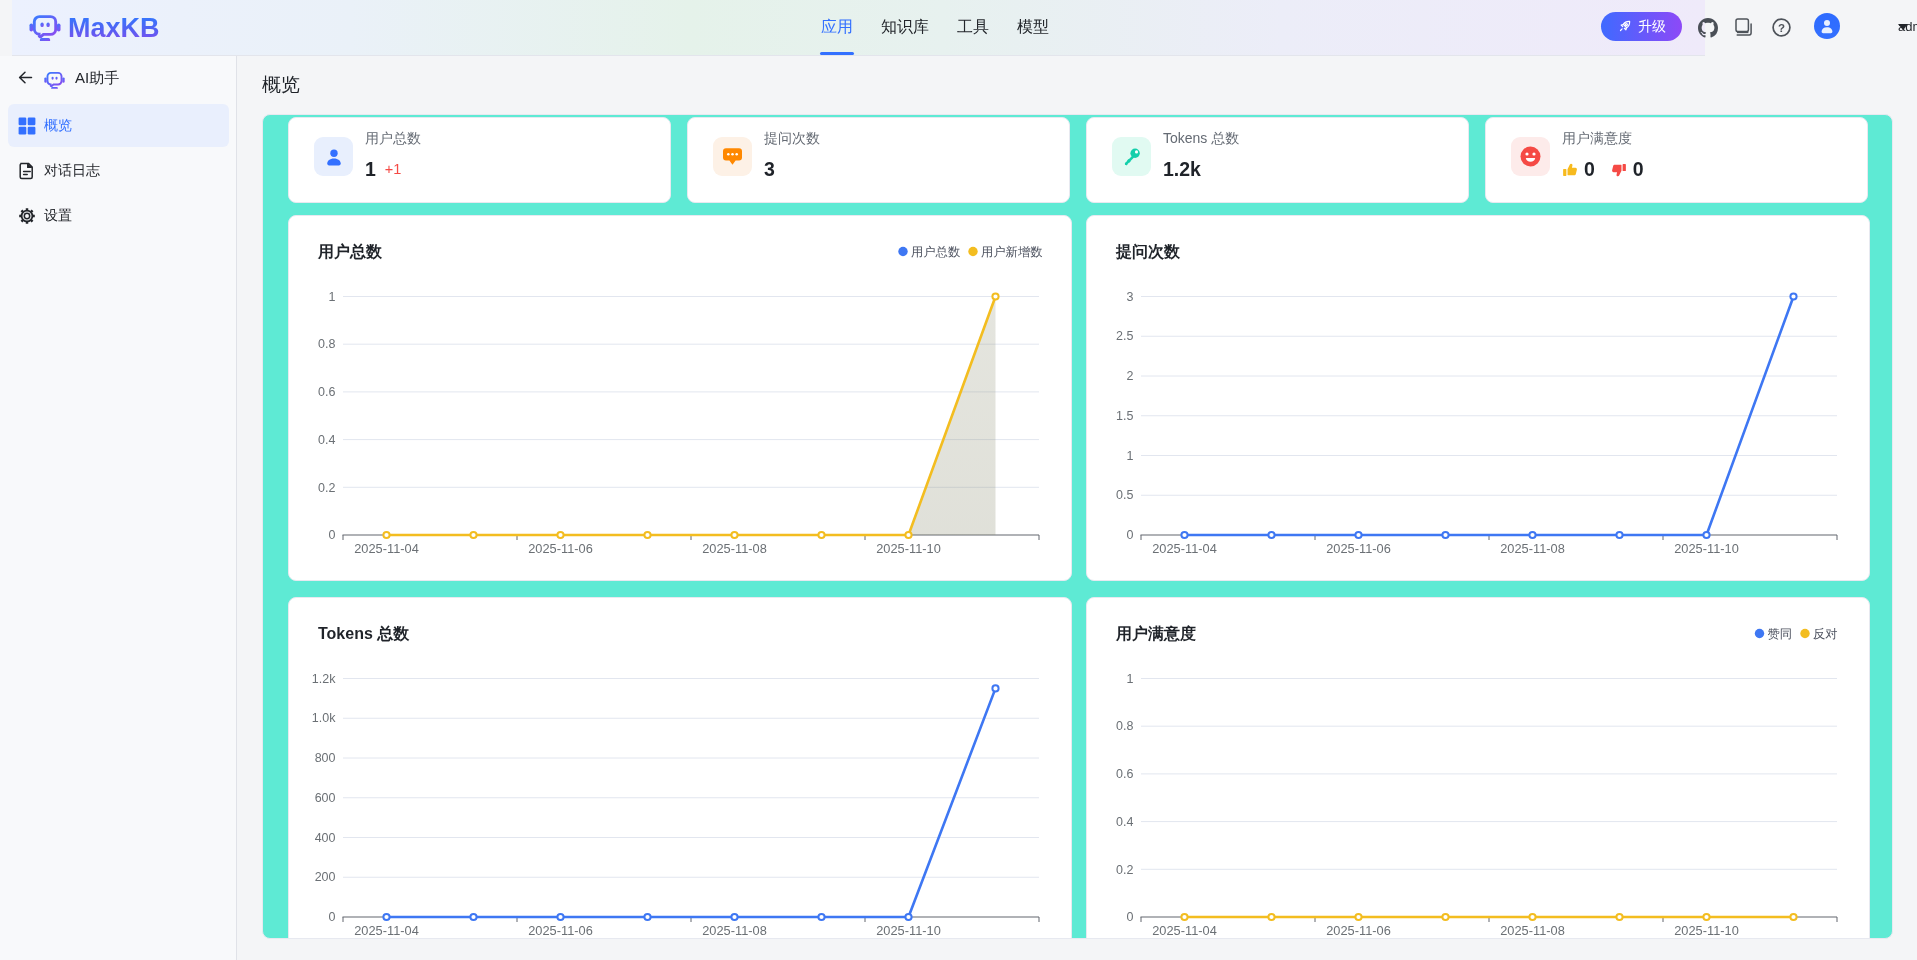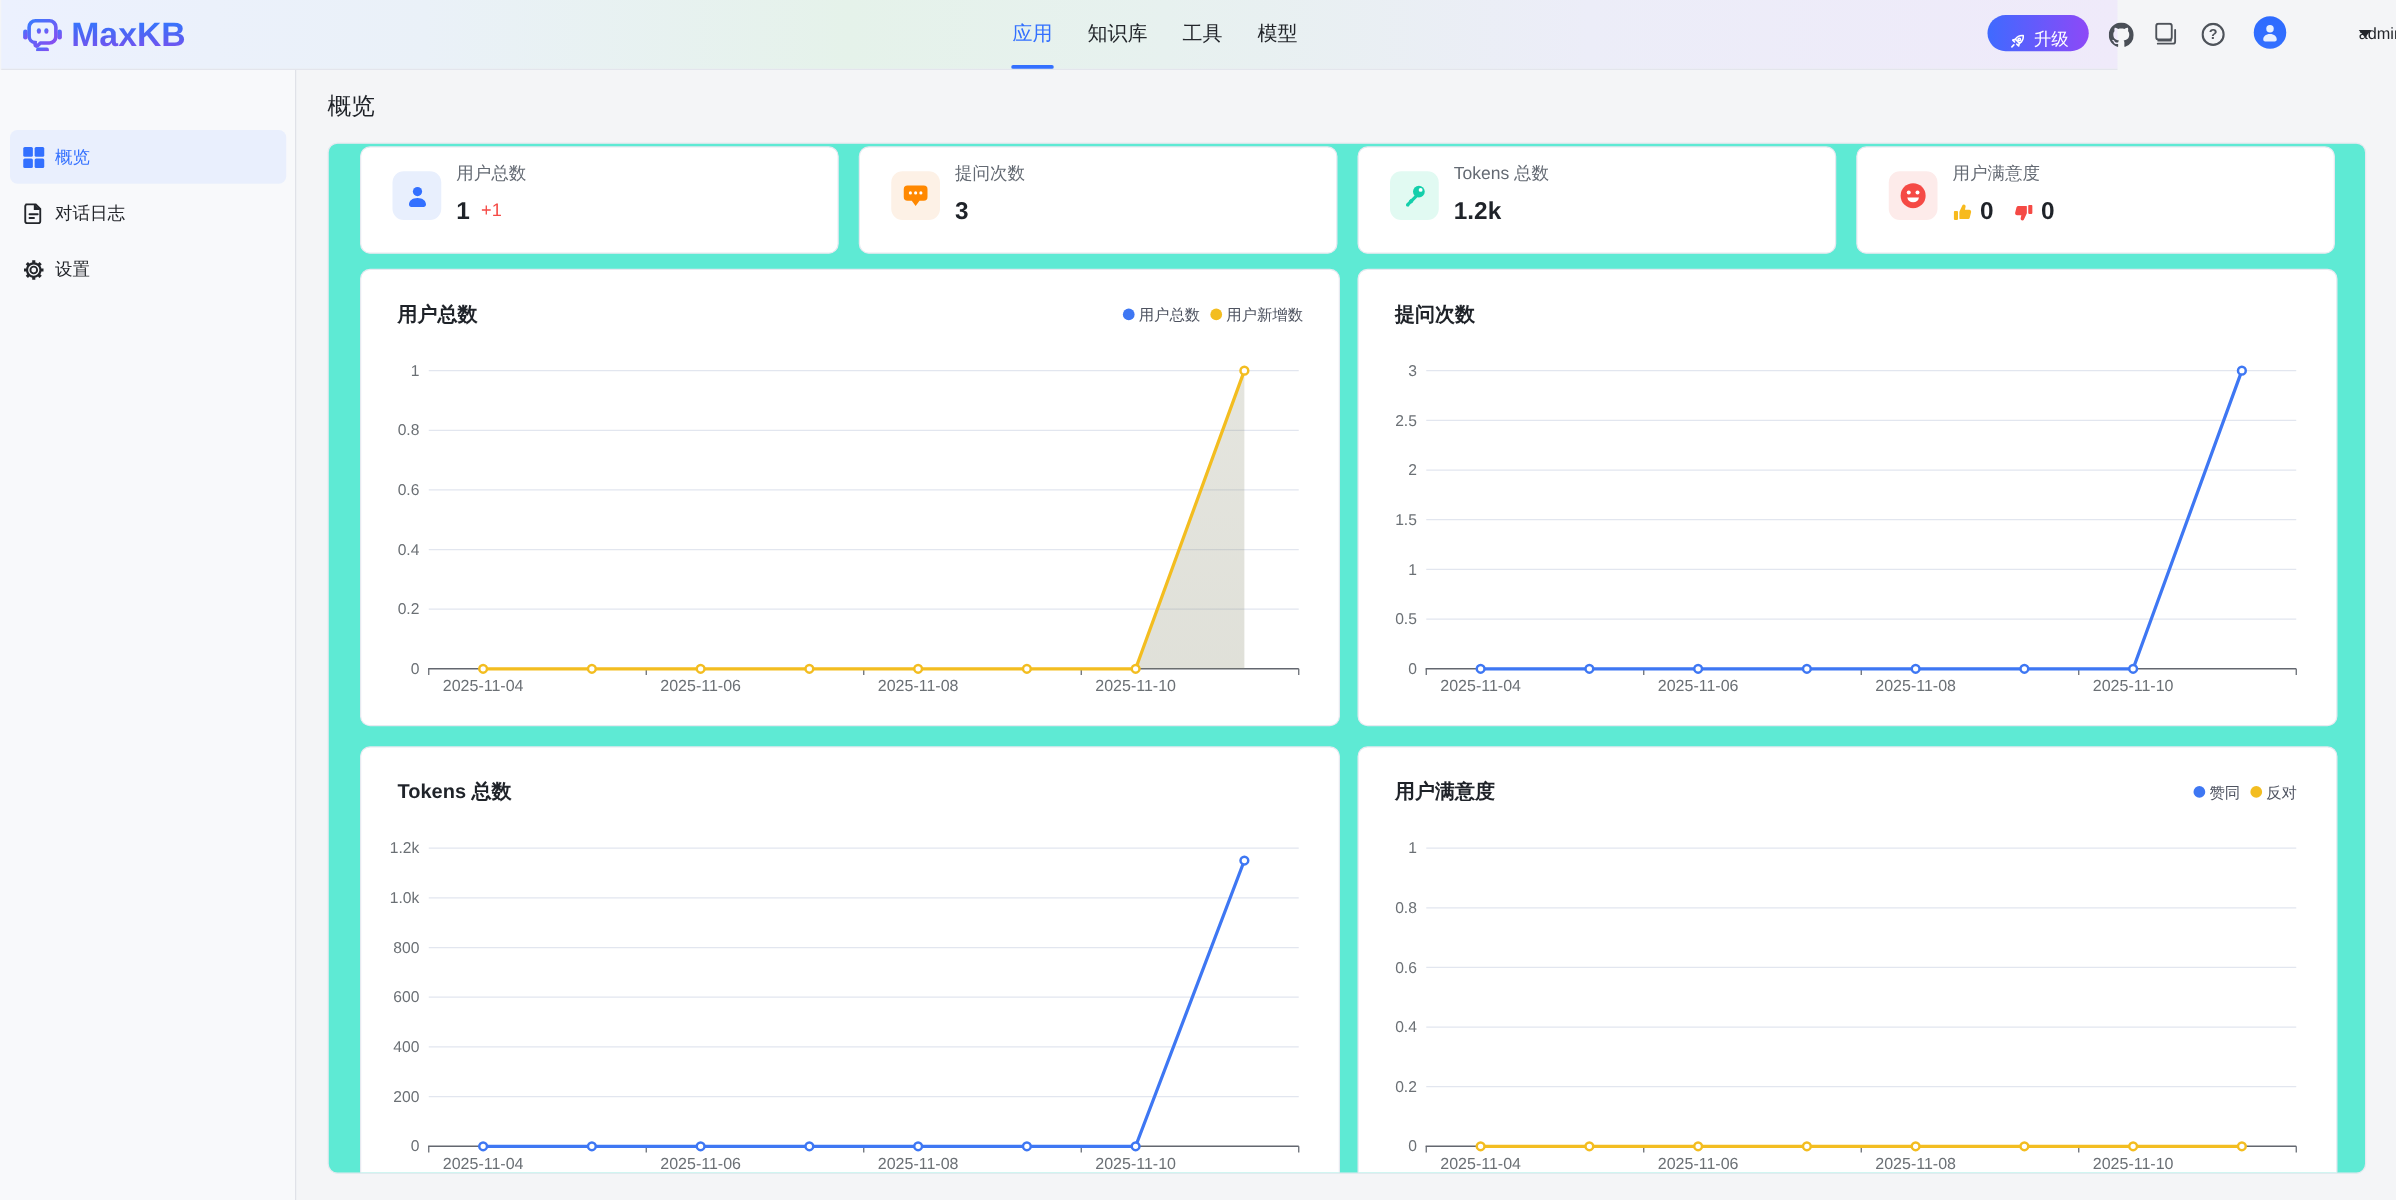--- a/index.html
+++ b/index.html
@@ -1,30 +1,30 @@
 <!DOCTYPE html>
 <html lang="zh"><head>
 <meta charset="utf-8">
 <title>MaxKB</title>
 <style>
 *{margin:0;padding:0;box-sizing:border-box;}
 html,body{width:1917px;height:960px;overflow:hidden;font-family:"Liberation Sans",sans-serif;color:#1f2329;background:#f4f5f7;position:relative;}
-.header{position:absolute;left:1px;top:0;width:1693px;height:56px;
+.header{position:absolute;left:12px;top:0;width:1693px;height:56px;
  background:linear-gradient(90deg,#ecf1fe 0%,#eaf1f8 20%,#e5f2ea 40%,#e7f1ef 55%,#ecedf8 75%,#efeafa 100%);
  border-bottom:1px solid #e3e5ec;}
 .logo{position:absolute;left:17px;top:14px;}
 .logotext{position:absolute;left:56px;top:13px;font-size:27px;font-weight:700;
  background:linear-gradient(180deg,#2e7bff 5%,#5560f2 55%,#8a4bf0 100%);-webkit-background-clip:text;background-clip:text;color:transparent;}
 .nav{position:absolute;left:809px;top:0;height:55px;display:flex;gap:28px;align-items:center;font-size:16px;}
 .nav .it{color:#23262b;}
 .nav .active{color:#3370ff;position:relative;}
 .underline{position:absolute;left:808px;top:52px;width:34px;height:3px;background:#3370ff;border-radius:2px;}
 .upg{position:absolute;left:1589px;top:12px;width:81px;height:29px;border-radius:15px;
  background:linear-gradient(90deg,#3f6aff 0%,#8d49f7 100%);color:#fff;font-size:14px;
- display:flex;align-items:flex-end;justify-content:center;gap:6px;}
+ display:flex;align-items:center;justify-content:center;gap:6px;}
 .hicon{position:absolute;top:19px;color:#4e535a;}
 .avatar{position:absolute;left:1802px;top:13px;width:26px;height:26px;border-radius:50%;
  background:linear-gradient(180deg,#2e6bff,#3370ff);display:flex;align-items:center;justify-content:center;}
 .adm{position:absolute;left:1838px;top:19px;font-size:13px;color:#23262b;margin-left:48px;}
 .caret{position:absolute;left:1886px;top:24px;width:0;height:0;border-left:5px solid transparent;border-right:5px solid transparent;border-top:6px solid #23262b;}
 .sidebar{position:absolute;left:0;top:56px;width:237px;height:904px;background:#f8f9fb;border-right:1px solid #e0e2e8;}
 .sb-top{position:absolute;left:0;top:9px;height:32px;width:237px;}
 .sb-title{position:absolute;left:75px;top:3.5px;font-size:15px;font-weight:500;color:#23262b;}
 .menu{position:absolute;left:8px;top:48px;width:221px;}
 .mi{height:43px;border-radius:6px;display:flex;align-items:center;padding-left:10px;margin-bottom:2px;font-size:14px;color:#23262b;}
@@ -91,20 +91,34 @@
     <svg width="16" height="16" viewBox="0 0 16 16" fill="#e8f0ff">
       <circle cx="8" cy="5" r="3"></circle>
       <path d="M8 9.2 c-3.4 0-5.4 1.9-5.4 4.4 0 .9.7 1.6 1.6 1.6 h7.6 c.9 0 1.6-.7 1.6-1.6 0-2.5-2-4.4-5.4-4.4z"></path>
     </svg>
   </div>
   <div class="adm">admin</div>
   <div class="caret"></div>
 </div>
 
 <div class="sidebar">
+  <div class="sb-top">
+    <svg style="position:absolute;left:18px;top:5px" width="15" height="15" viewBox="0 0 15 15" fill="none" stroke="#23262b" stroke-width="1.5" stroke-linecap="round" stroke-linejoin="round">
+      <path d="M13.5 7.5 H1.8 M7 2.2 L1.6 7.5 L7 12.8"></path>
+    </svg>
+    <svg style="position:absolute;left:44px;top:6px" width="21" height="18" viewBox="0 0 32 27">
+      <rect x="0.5" y="9.5" width="3.6" height="8" rx="1.8" fill="url(#lg)"></rect>
+      <rect x="27.9" y="9.5" width="3.6" height="8" rx="1.8" fill="url(#lg)"></rect>
+      <path d="M10.5 2.6 h11 a5.2 5.2 0 0 1 5.2 5.2 v7.4 a5.2 5.2 0 0 1 -5.2 5.2 h-7.1 l-2.5 2.2 a1.1 1.1 0 0 1 -1.8 -0.8 v-1.7 a5.2 5.2 0 0 1 -4.8 -5.2 V7.8 a5.2 5.2 0 0 1 5.2 -5.2 z" fill="none" stroke="url(#lg)" stroke-width="2.9"></path>
+      <rect x="11.5" y="8.6" width="3.2" height="4.4" rx="1.6" fill="url(#lg)"></rect>
+      <rect x="17.5" y="8.6" width="3.2" height="4.4" rx="1.6" fill="url(#lg)"></rect>
+      <path d="M12.5 24 h7 a1.6 1.6 0 0 1 1.6 1.6 v1.4 h-10.2 v-1.4 a1.6 1.6 0 0 1 1.6 -1.6z" fill="url(#lg)"></path>
+    </svg>
+    <div class="sb-title">AI助手</div>
+  </div>
   <div class="menu">
     <div class="mi act">
       <svg width="18" height="18" viewBox="0 0 18 18" fill="#3370ff">
         <rect x="0.6" y="0.6" width="7.7" height="7.7" rx="1.2"></rect>
         <rect x="9.7" y="0.6" width="7.7" height="7.7" rx="1.2"></rect>
         <rect x="0.6" y="9.7" width="7.7" height="7.7" rx="1.2"></rect>
         <rect x="9.7" y="9.7" width="7.7" height="7.7" rx="1.2"></rect>
       </svg>
       <span>概览</span>
     </div>

